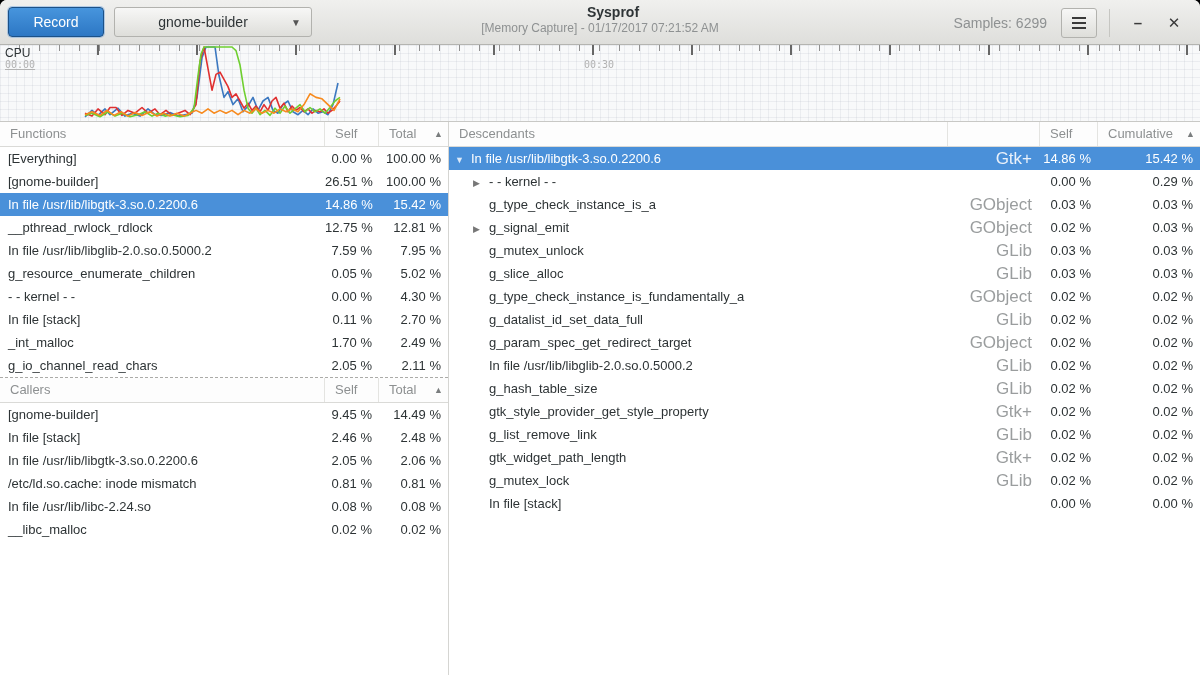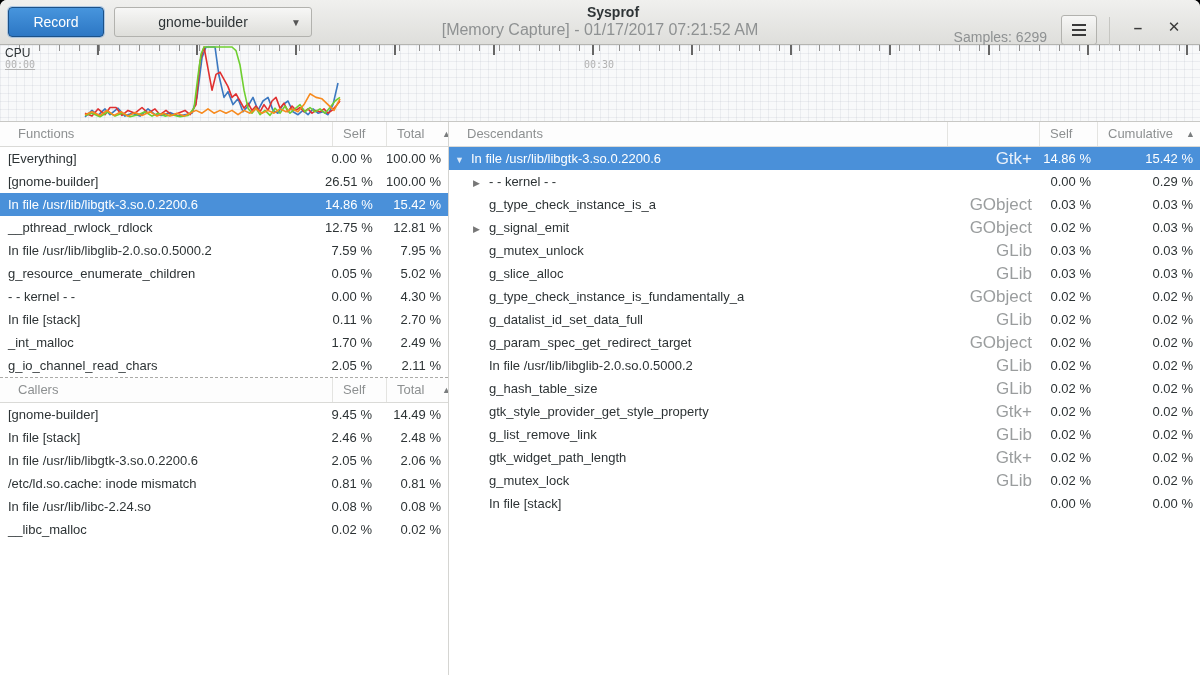--- a/index.html
+++ b/index.html
@@ -16,22 +16,22 @@
     background:linear-gradient(to bottom,#4795dd,#2d77c4);
     border:1px solid #1c5187; color:#fff; font-size:14px; cursor:pointer;
     box-shadow:0 0 0 1px rgba(70,140,220,.35); }
   .dropdown { margin-left:10px; width:198px; height:30px; border-radius:3px;
     background:linear-gradient(to bottom,#f7f7f6,#dededa);
     border:1px solid #b2b2ae; display:flex; align-items:center; cursor:pointer; }
   .dropdown .dd-label { flex:1; text-align:center; font-size:14px; color:#2e3436; }
   .dropdown .dd-arrow { margin-right:10px; font-size:10px; color:#555; }
   .title-block { position:absolute; left:0; right:0; top:4px; text-align:center; pointer-events:none; }
   .title-block .t { font-size:14px; font-weight:bold; color:#2e3436;margin-left:26px; }
-  .title-block .st { font-size:16px; color:#8e9192; margin-top:1px; }
-  .hb-right { position:absolute; right:8px; top:0; height:45px; display:flex; align-items:flex-end; }
+  .title-block .st { font-size:12px; color:#8e9192; margin-top:1px; }
+  .hb-right { position:absolute; right:8px; top:0; height:45px; display:flex; align-items:center; }
   .samples { font-size:14px; color:#8e9192; margin-right:14px; }
   .btn-menu { width:36px; height:30px; border-radius:3px;
     background:linear-gradient(to bottom,#f7f7f6,#dededa); border:1px solid #b2b2ae;
     display:flex; flex-direction:column; justify-content:center; align-items:center; gap:3px; cursor:pointer; }
   .btn-menu i { display:block; width:14px; height:2px; background:#3a3a3a; }
   .hb-sep { width:1px; height:28px; background:#c6c6c2; margin:0 10px 0 12px; }
   .winctl { width:36px; height:36px; display:flex; align-items:center; justify-content:center;
     color:#3a3a3a; font-size:15px; cursor:pointer; }
   .winctl.min { font-weight:bold; }
 
@@ -51,21 +51,21 @@
     font-size:10px; color:#b2b2b2; }
   .cpu-svg { position:absolute; top:0; left:0; }
 
   
   .main { position:absolute; top:122px; left:0; width:1200px; height:553px; display:flex; }
   .left-pane { width:448px; background:#fff; }
   .v-sep { width:1px; background:#d5d5d2; }
   .right-pane { flex:1; background:#fff; }
 
   .thead { display:grid; height:25px; line-height:24px; background:#fdfdfd;
-    border-bottom:1px solid #dadad7; color:#8d9091; font-size:13px;padding-left:8px; }
+    border-bottom:1px solid #dadad7; color:#8d9091; font-size:13px; }
   .thead .hcell { border-right:1px solid #e4e4e1; padding-left:10px; white-space:nowrap; overflow:hidden; }
   .thead .hcell:last-child { border-right:none; }
   .thead .sort { float:right; margin-right:5px; font-size:9px; color:#7a7d7e; }
 
   .grid-left  { grid-template-columns:325px 54px 69px; }
   .grid-right { grid-template-columns:1fr 92px 58px 102px; }
 
   .trow { display:grid; height:23px; line-height:23px; font-size:13px; color:#2d3335; cursor:default; }
   .trow.grid-left  { grid-template-columns:325px 54px 69px; }
   .trow.grid-right { grid-template-columns:1fr 92px 58px 102px; }

